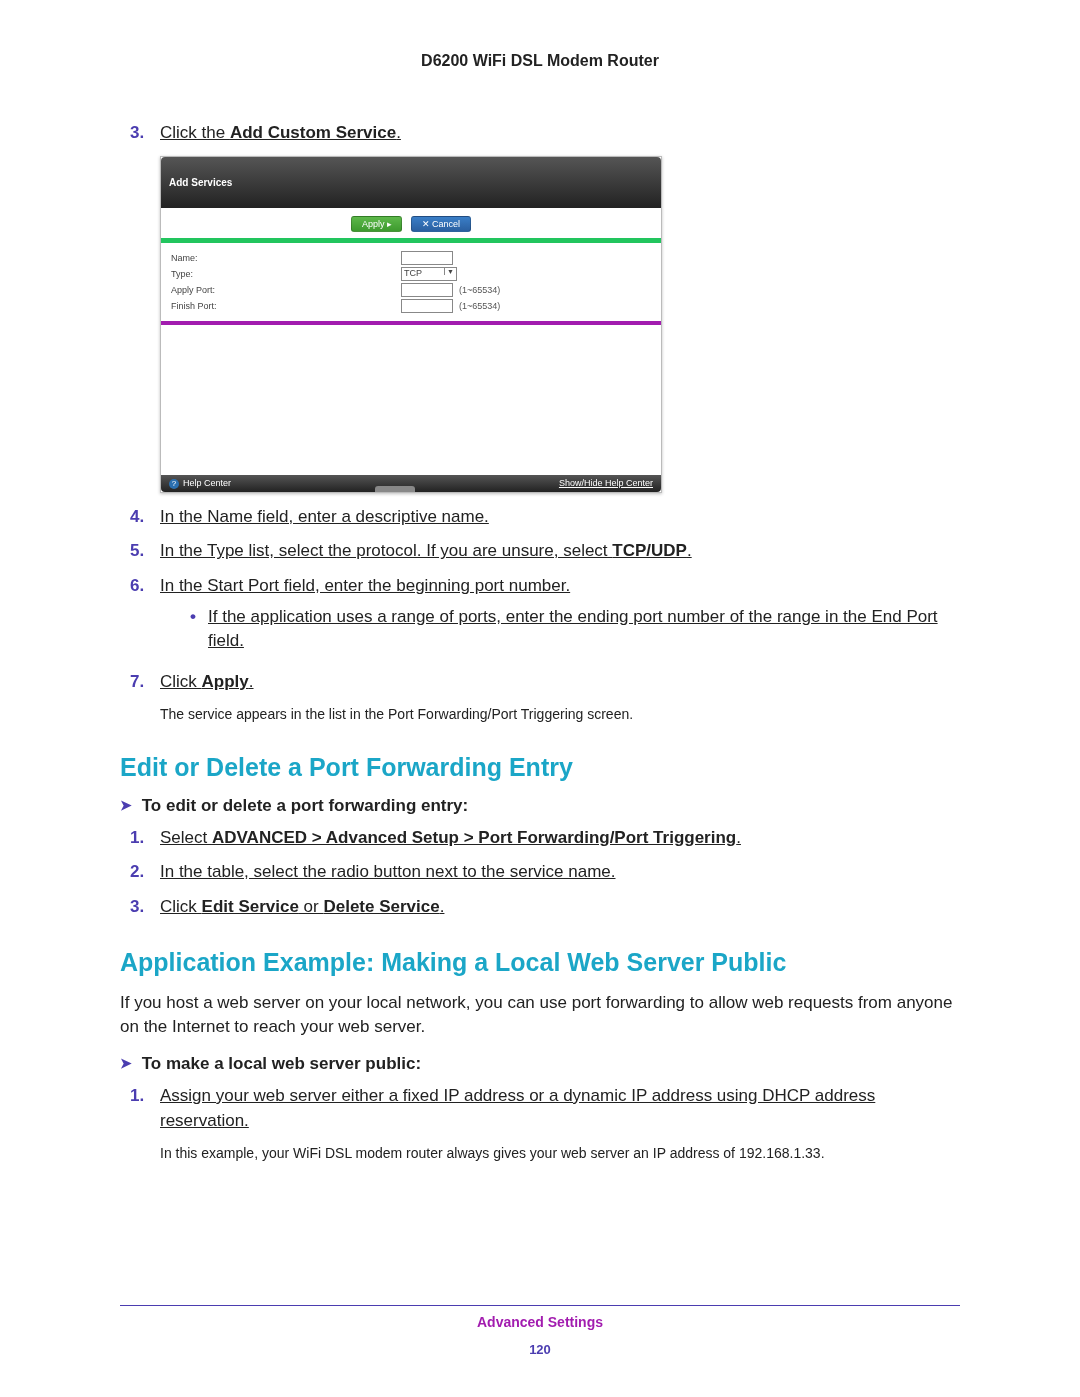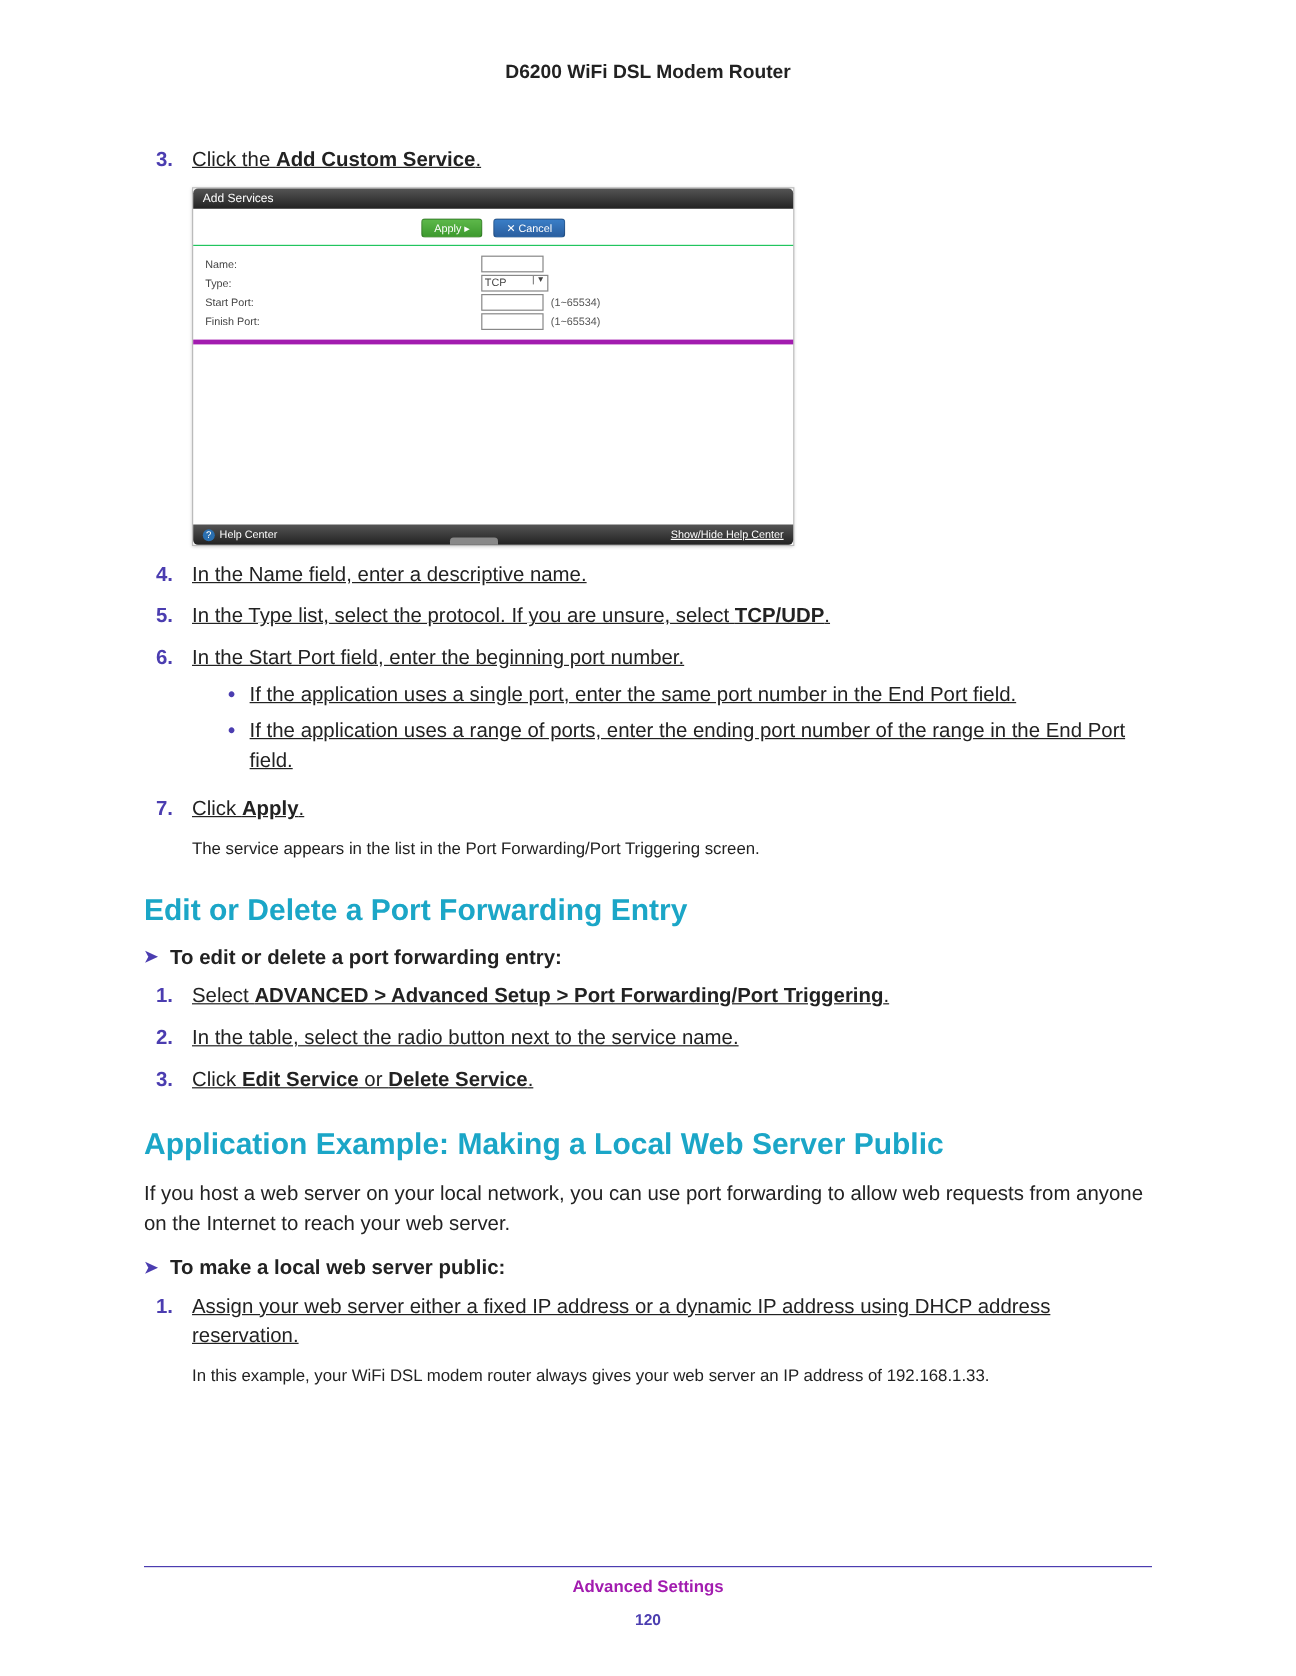--- a/index.html
+++ b/index.html
@@ -101,30 +101,30 @@
     width: 500px;
     margin: 10px 0 12px 40px;
     border: 1px solid #bbb;
     box-shadow: 0 1px 3px rgba(0,0,0,0.25);
     background: #fff;
     font-size: 9px;
   }
   .ui-titlebar {
     background: linear-gradient(#555, #222);
     color: #fff;
-    padding: 3px 8px;
+    padding: 20px 8px;
     font-size: 10px;
-    font-weight: normal;
+    font-weight: bold;
     border-top-left-radius: 4px;
     border-top-right-radius: 4px;
   }
   .ui-buttons {
     text-align: center;
     padding: 8px 0 6px;
-    border-bottom: 1px solid #22c55e;
+    border-bottom: 5px solid #22c55e;
   }
   .ui-btn {
     display: inline-block;
     color: #fff;
     border-radius: 3px;
     padding: 2px 10px;
     font-size: 9px;
     margin: 0 3px;
     border: 1px solid rgba(0,0,0,0.2);
   }
@@ -246,21 +246,21 @@
         <span class="field"></span>
       </div>
       <div class="ui-row">
         <span class="lab">Type:</span>
         <span class="selectbox">
           <span>TCP</span>
           <span class="arr">▼</span>
         </span>
       </div>
       <div class="ui-row">
-        <span class="lab">Start Port:</span>
+        <span class="lab">Apply Port:</span>
         <span class="field"></span>
         <span class="hint">(1~65534)</span>
       </div>
       <div class="ui-row">
         <span class="lab">Finish Port:</span>
         <span class="field"></span>
         <span class="hint">(1~65534)</span>
       </div>
     </div>
     <div class="ui-spacer"></div>
@@ -282,21 +282,20 @@
       <span class="num">5.</span>
       <span class="txt">
         <span>In the Type list, select the protocol. If you are unsure, select </span><span class="b">TCP/UDP</span><span>.</span>
       </span>
     </li>
     <li>
       <span class="num">6.</span>
       <span class="txt">
         <span>In the Start Port field, enter the beginning port number.</span>
         <ul class="subbullets">
-          <li>If the application uses a single port, enter the same port number in the End Port field.</li>
           <li>If the application uses a range of ports, enter the ending port number of the range in the End Port field.</li>
         </ul>
       </span>
     </li>
     <li>
       <span class="num">7.</span>
       <span class="txt">
         <span>Click </span><span class="b">Apply</span><span>.</span>
       </span>
     </li>

